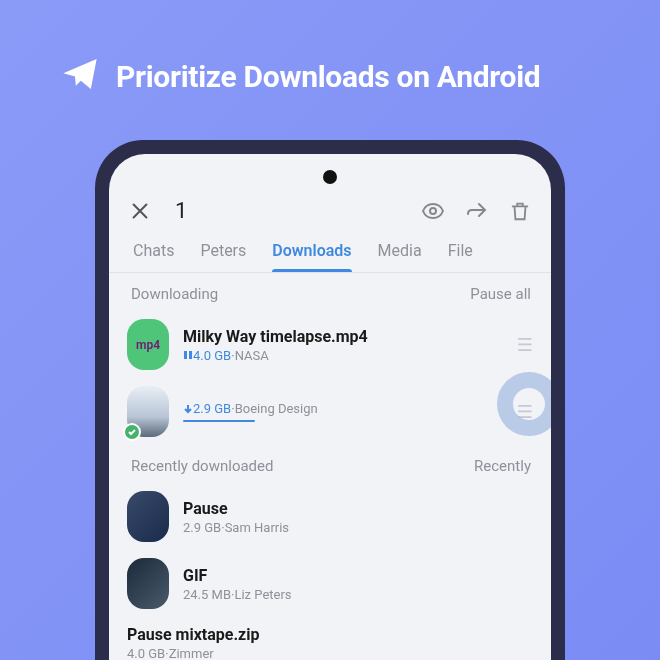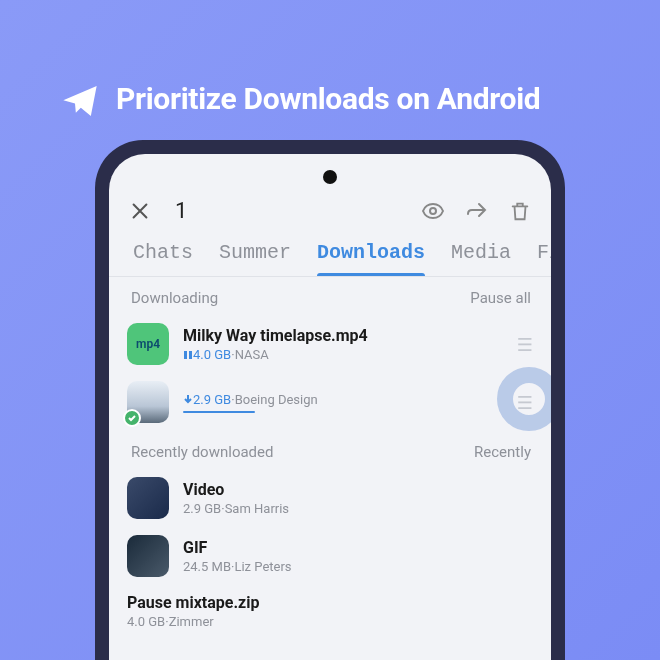--- a/index.html
+++ b/index.html
@@ -6,25 +6,24 @@
   body {
     width: 660px;
     height: 660px;
     background: linear-gradient(135deg, #8a9af7 0%, #7b8cf5 100%);
     font-family: -apple-system, BlinkMacSystemFont, "Segoe UI", Roboto, sans-serif;
     overflow: hidden;
     position: relative;
   }
   .hero {
     display: flex;
-    align-items: flex-start;
+    align-items: flex-end;
     gap: 16px;
     padding: 54px 60px 30px 60px;
     color: #fff;
-    margin-top: 27px;
   }
   .hero svg { flex-shrink: 0; }
   .hero-title {
     font-size: 30px;
     font-weight: 700;
     letter-spacing: -0.3px;
   }
   .phone {
     position: absolute;
     left: 50%;
@@ -70,26 +69,25 @@
   .icon-btn { color: #7c7f87; display: flex; align-items: center; justify-content: center; cursor: pointer; }
   .tabs {
     display: flex;
     gap: 26px;
     padding: 8px 20px 0 24px;
     border-bottom: 1px solid #e0e2e8;
     overflow: hidden;
     white-space: nowrap;
   }
   .tab {
-    font-size: 20px;
+    font-size: 16px;
     color: #8e9199;
     padding-bottom: 12px;
     cursor: pointer;
     position: relative;
-    font-family: Liberation Mono, monospace;
   }
   .tab.active {
     color: #3f8ae0;
     font-weight: 600;
   }
   .tab.active::after {
     content: "";
     position: absolute;
     bottom: 0;
     left: 0;
@@ -107,29 +105,29 @@
   }
   .row {
     display: flex;
     align-items: center;
     padding: 8px 20px 8px 18px;
     gap: 14px;
     position: relative;
   }
   .thumb {
     width: 42px;
-    height: 42px;
-    border-radius: 10px;
+    height: 51px;
+    border-radius: 17px;
     flex-shrink: 0;
     display: flex;
     align-items: center;
     justify-content: center;
     font-size: 12px;
     font-weight: 600;
-    color: #0c4a6e;
+    color: #701a75;
     position: relative;
   }
   .thumb.mp4 { background: #4fc57a; }
   .thumb.zip { background: #f0c94c; }
   .thumb.img1 { background: linear-gradient(135deg,#3a4a6a,#1a2a4a); }
   .thumb.img2 { background: linear-gradient(180deg,#e8eef5,#b9c6d6 60%,#5a6a7a); }
   .thumb.img3 { background: linear-gradient(135deg,#1a2a3a,#4a5a6a); }
   .check {
     position: absolute;
     bottom: -4px;
@@ -220,21 +218,21 @@
       </div>
       <div class="icon-btn">
         <svg width="22" height="22" viewBox="0 0 24 24" fill="none" stroke="#888" stroke-width="2" stroke-linecap="round">
             <path d="M4 7 H20 M9 7 V4 H15 V7 M6 7 L7 21 H17 L18 7"></path>
           </svg>
       </div>
     </div>
 
     <div class="tabs">
       <div class="tab">Chats</div>
-      <div class="tab">Summer</div>
+      <div class="tab">Peters</div>
       <div class="tab active">Downloads</div>
       <div class="tab">Media</div>
       <div class="tab">File</div>
     </div>
 
     <div class="section-header">
       <span>Downloading</span>
       <span>Pause all</span>
     </div>
 
@@ -279,21 +277,21 @@
     </div>
 
     <div class="section-header">
       <span>Recently downloaded</span>
       <span>Recently</span>
     </div>
 
     <div class="row">
       <div class="thumb img1"></div>
       <div class="row-body">
-        <div class="row-title">Video</div>
+        <div class="row-title">Pause</div>
         <div class="row-sub">
           <span>2.9 GB</span>
           <span>·</span>
           <span>Sam Harris</span>
         </div>
       </div>
     </div>
 
     <div class="row">
       <div class="thumb img3"></div>

